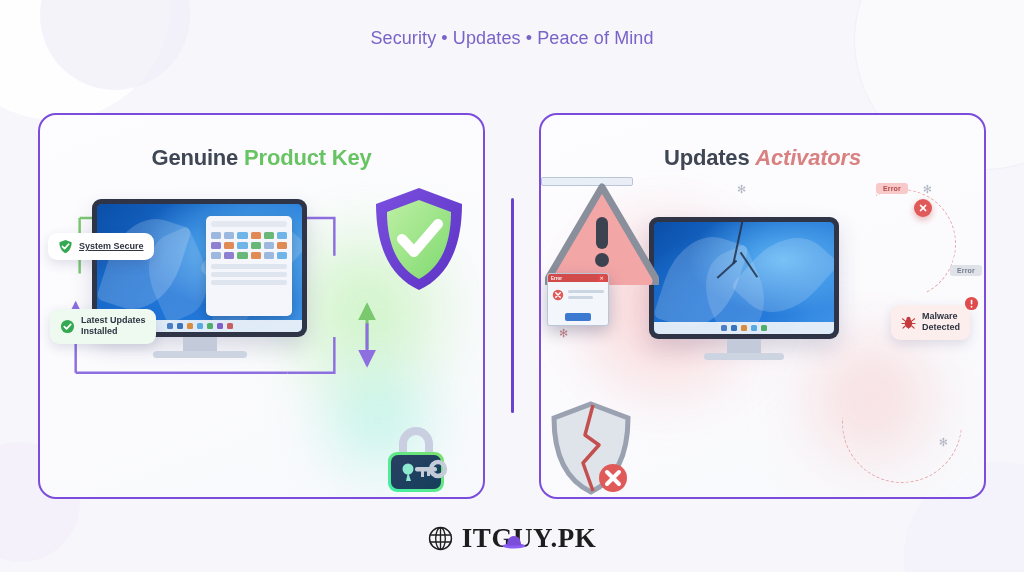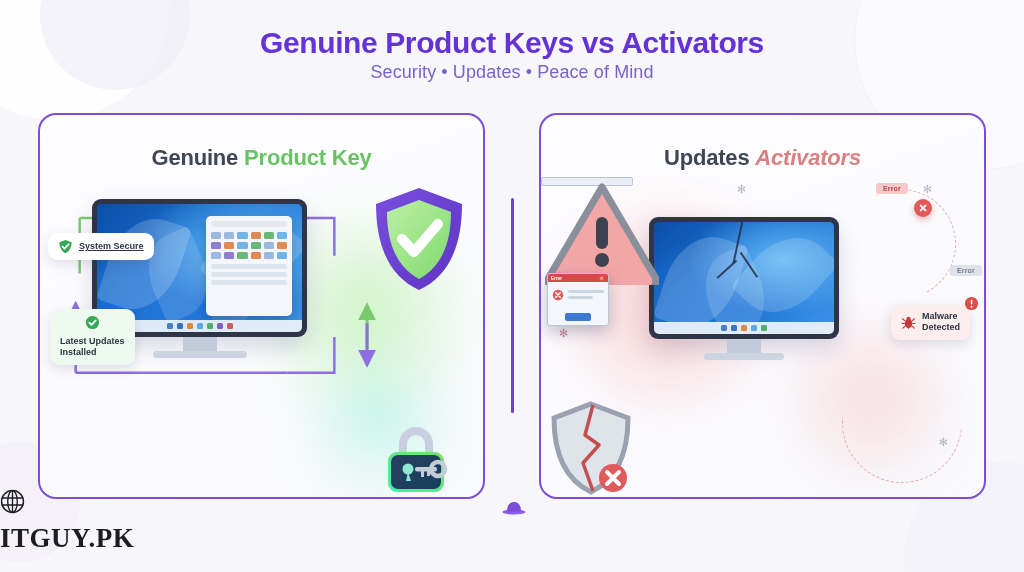--- a/index.html
+++ b/index.html
@@ -137,21 +137,21 @@
     position:absolute; display:flex; align-items:center; gap:6px;
     background:#ffffff; border-radius:9px; padding:6px 10px;
     box-shadow:0 4px 12px rgba(60,60,110,.16);
     font-size:9px; font-weight:bold; color:#2e3442; line-height:1.25;
     white-space:pre-line;
   }
   .badge-green { background:#eefaf0; }
   .badge-red   { background:#fdeeee; }
   .badge-ico { width:15px; height:15px; flex:none; }
   .b-secure  { left:8px; top:56px;text-decoration:underline; }
-  .b-updates { left:10px; top:132px;flex-direction:column; }
+  .b-updates { left:10px; top:132px; }
   .b-alert   { right:6px; top:48px; }
   .b-malware { right:14px; top:128px; }
 
   .mini-chip {
     position:absolute; font-size:7px; font-weight:bold; padding:2px 7px;
     border-radius:3px; letter-spacing:.2px;
   }
   .chip-red  { background:#f7c9c9; color:#b34a4a; }
   .chip-grey { background:#dfe2e8; color:#767d8c; }
   .chip-1 { right:76px; top:6px; }
@@ -215,21 +215,21 @@
   .arc {
     position:absolute; border:1.5px dashed #eaa9a9; border-radius:50%;
     border-left-color:transparent; border-bottom-color:transparent;
   }
   .arc1 { width:110px; height:110px; right:28px; top:12px; transform:rotate(18deg); }
   .arc2 { width:120px; height:120px; right:22px; bottom:18px; transform:rotate(140deg); }
 
   
   .footer {
     position:absolute; bottom:18px; left:0; width:100%;
-    display:flex; align-items:flex-start; justify-content:center; gap:9px;flex-direction:column;
+    display:flex; align-items:center; justify-content:center; gap:9px;
   }
   .logo-text {
     font-family:"Liberation Serif", serif;
     font-size:27px; font-weight:bold; color:#1d1d1f; letter-spacing:.5px;
     position:relative;
   }
   .logo-hat {
     position:absolute; left:51px; top:-8px; width:24px; height:14px;
     pointer-events:none;
   }
@@ -237,21 +237,20 @@
 </head>
 <body>
 
 <div class="bg-blob blob-a"></div>
 <div class="bg-blob blob-b"></div>
 <div class="bg-blob blob-c"></div>
 <div class="bg-blob blob-d"></div>
 <div class="bg-blob blob-e"></div>
 
 <div class="header">
-  <div class="main-title">Genuine Product Keys vs Activators</div>
   <div class="subtitle">Security • Updates • Peace of Mind</div>
 </div>
 
 <div class="panels">
 
   <div class="panel panel-left">
     <div class="panel-head">
       <span class="word-dark">Genuine</span>
       <span class="word-green">Product Key</span>
     </div>

